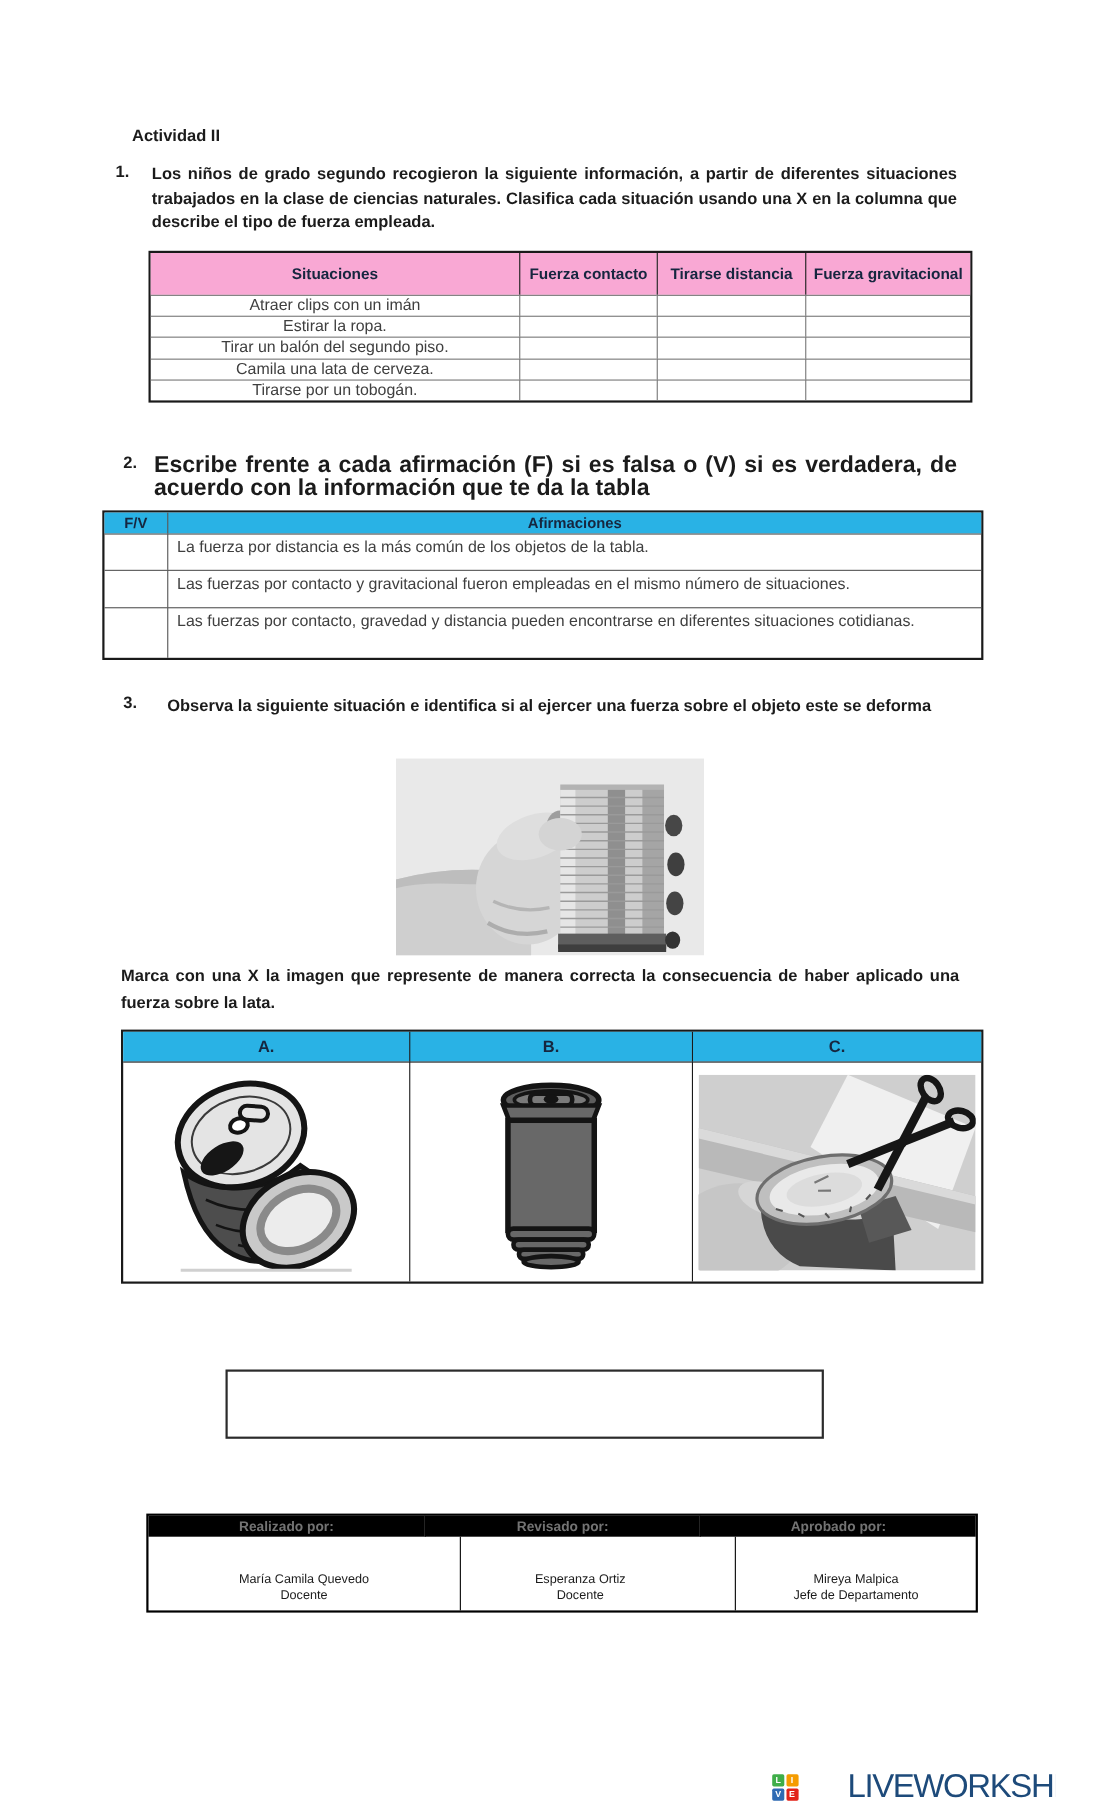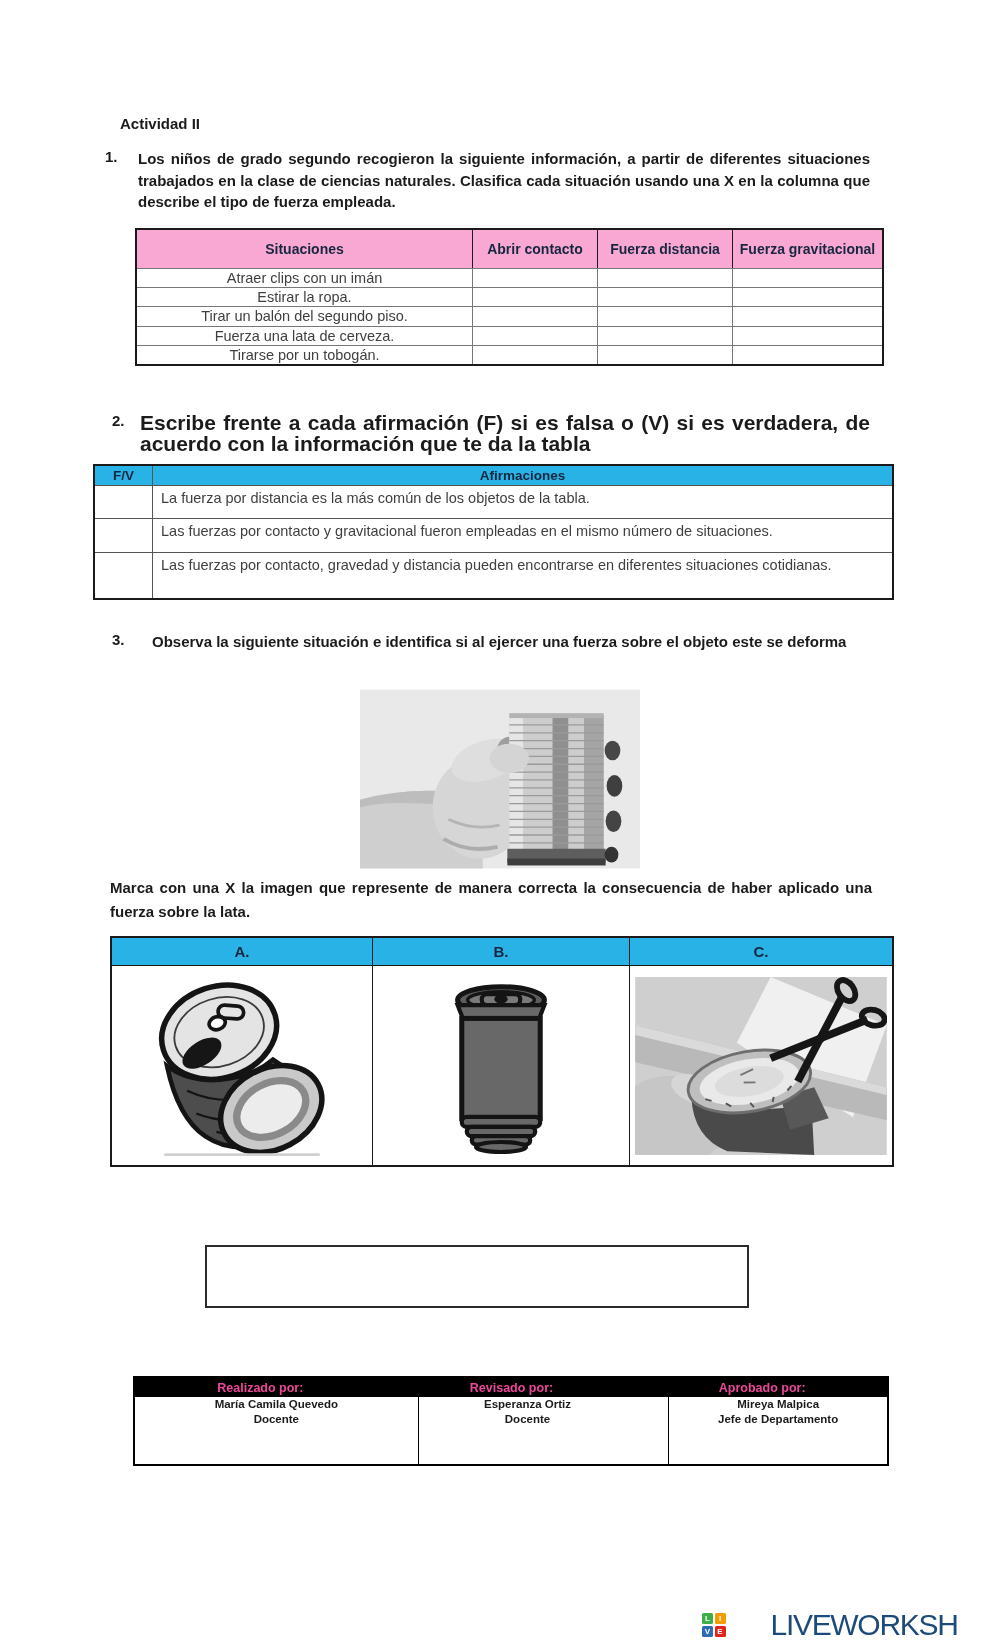--- a/index.html
+++ b/index.html
@@ -40,24 +40,24 @@
     box-sizing:border-box;display:flex;align-items:center;justify-content:center;}
   #options-table .c0{border-left:none;}
   #options-table .hdr{border-top:none;background:#29b2e5;color:#16263f;font-weight:bold;font-size:15px;}
 
   
   #approval-table{left:133px;top:1376px;width:752px;display:grid;
     grid-template-columns:repeat(3,1fr);grid-template-rows:19px 67px;
     border:2px solid #000;box-sizing:content-box;}
   #approval-table .cell{border-left:1.5px solid #000;box-sizing:border-box;}
   #approval-table .c0{border-left:none;}
-  #approval-table .hdr{background:#000;color:#ec4899;font-weight:bold;font-size:12.5px;
+  #approval-table .hdr{background:#000;color:#737373;font-weight:bold;font-size:12.5px;
     display:flex;align-items:center;justify-content:center;}
-  #approval-table .sig{display:flex;flex-direction:column;align-items:center;
-    font-weight:bold;font-size:11.5px;line-height:1.3;padding-bottom:5px;text-align:center;margin-left:32px;}
+  #approval-table .sig{display:flex;flex-direction:column;justify-content:flex-end;align-items:center;
+    font-weight:normal;font-size:11.5px;line-height:1.3;padding-bottom:5px;text-align:center;margin-left:32px;}
 
   
   #answer-box{left:205px;top:1245px;width:540px;height:59px;border:2px solid #2b2b2b;background:#fff;}
 
   
   #logo{left:702px;top:1608px;display:flex;align-items:center;}
   #logo-tiles{display:grid;grid-template-columns:11px 11px;grid-template-rows:11px 11px;gap:1.5px;margin-right:3px;}
   .tile{display:flex;align-items:center;justify-content:center;color:#fff;font-weight:bold;font-size:8px;border-radius:1.5px;}
   .tile-l{background:#3fae49;} .tile-i{background:#f59c00;} .tile-v{background:#2f6bb3;} .tile-e{background:#e2231a;}
   #logo-wordmark{font-size:30px;font-weight:400;color:#1d4a7a;letter-spacing:-1.3px;margin-left:42px;}
@@ -67,40 +67,40 @@
 
 <div id="page">
 
   <div class="abs bold" style="left:120px;top:115px;font-size:15px;">Actividad II</div>
 
   <div class="num" style="left:105px;top:148px;">1.</div>
   <div class="abs bold just" style="left:138px;top:148px;width:732px;font-size:15px;line-height:21.5px;">Los niños de grado segundo recogieron la siguiente información, a partir de diferentes situaciones trabajados en la clase de ciencias naturales. Clasifica cada situación usando una X en la columna que describe el tipo de fuerza empleada.</div>
 
   <div id="forces-table" class="abs">
     <div class="cell hdr c0">Situaciones</div>
-    <div class="cell hdr">Abrir contacto</div>
-    <div class="cell hdr">Fuerza distancia</div>
+    <div class="cell hdr">Fuerza contacto</div>
+    <div class="cell hdr">Tirarse distancia</div>
     <div class="cell hdr">Fuerza gravitacional</div>
 
     <div class="cell sit c0">Atraer clips con un imán</div>
     <div class="cell"></div>
     <div class="cell"></div>
     <div class="cell"></div>
 
     <div class="cell sit c0">Estirar la ropa.</div>
     <div class="cell"></div>
     <div class="cell"></div>
     <div class="cell"></div>
 
     <div class="cell sit c0">Tirar un balón del segundo piso.</div>
     <div class="cell"></div>
     <div class="cell"></div>
     <div class="cell"></div>
 
-    <div class="cell sit c0">Fuerza una lata de cerveza.</div>
+    <div class="cell sit c0">Camila una lata de cerveza.</div>
     <div class="cell"></div>
     <div class="cell"></div>
     <div class="cell"></div>
 
     <div class="cell sit c0">Tirarse por un tobogán.</div>
     <div class="cell"></div>
     <div class="cell"></div>
     <div class="cell"></div>
   </div>
 

